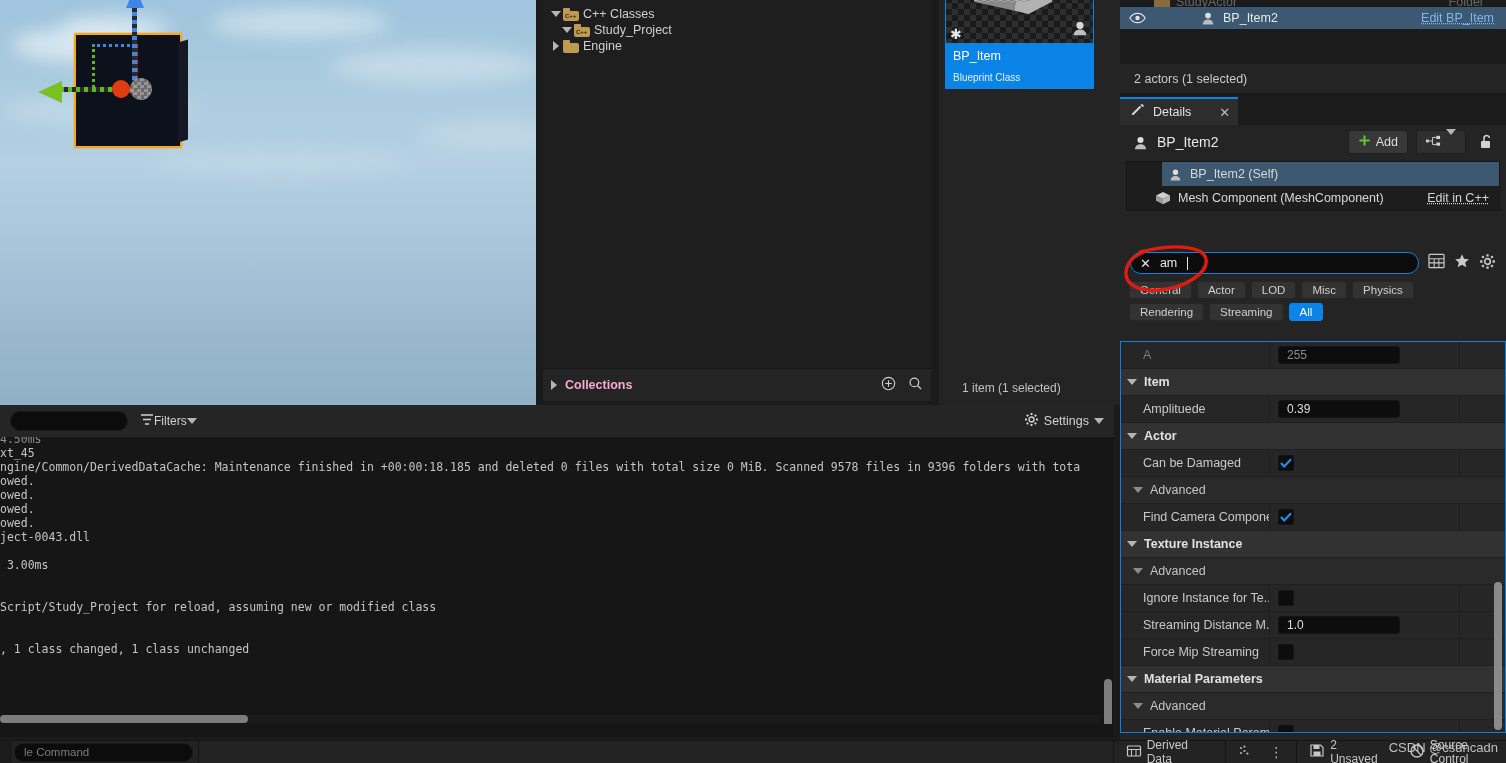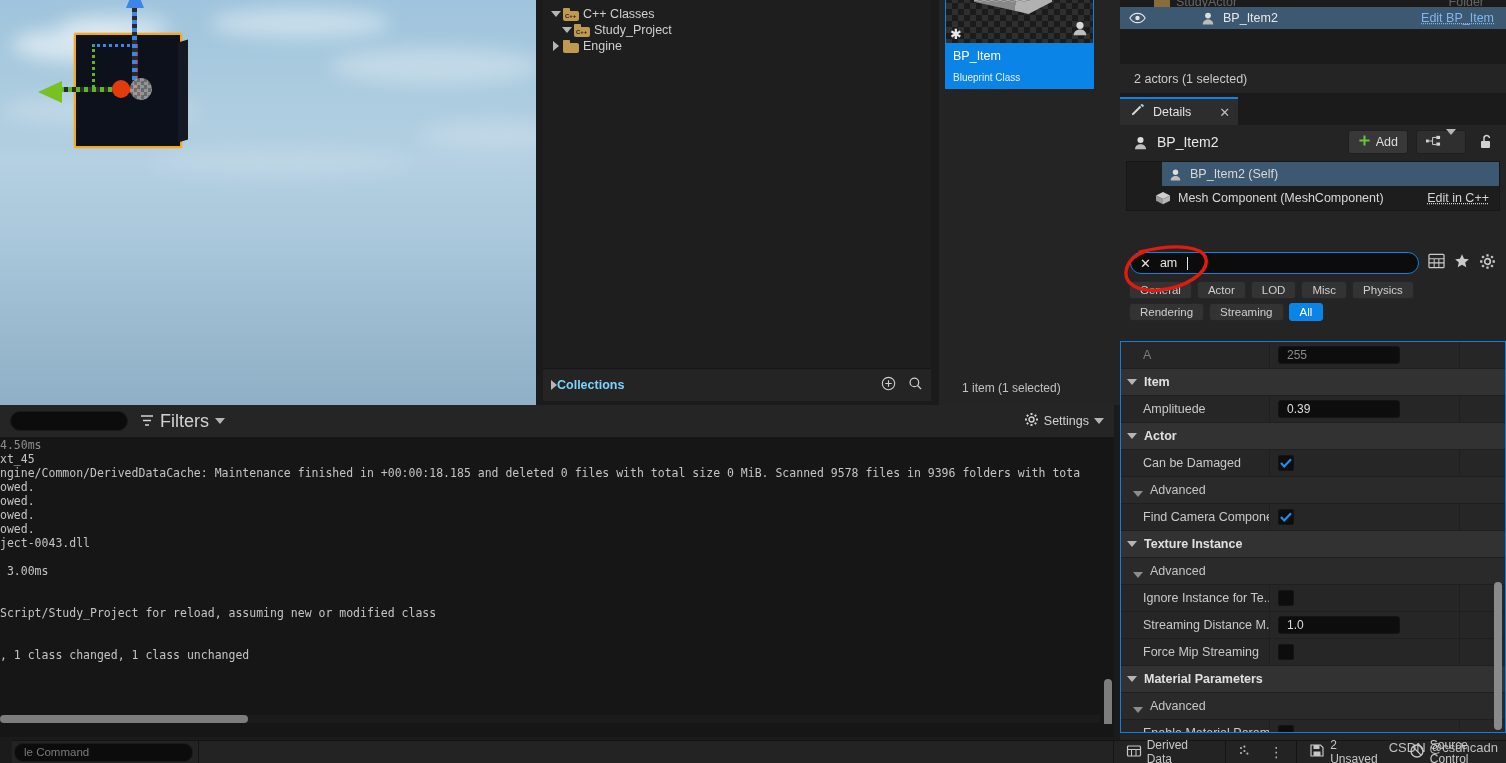--- a/index.html
+++ b/index.html
@@ -74,21 +74,21 @@
   .fold { width: 16px; height: 13px; flex: none; margin-right: 4px; position: relative; }
   .fold .body { position: absolute; left: 0; bottom: 0; width: 16px; height: 10px; background: #c19a52; border-radius: 1px 2px 2px 2px; }
   .fold .tab { position: absolute; left: 0; top: 0; width: 7px; height: 4px; background: #c19a52; border-radius: 1px 1px 0 0; }
   .fold .cpp { position: absolute; left: 2px; bottom: 1px; font-size: 6px; color: #2a2110; font-weight: bold; line-height: 8px; font-family: "Liberation Sans", sans-serif; }
 
   #collections-bar {
     position: absolute; left: 543px; top: 368px; width: 388px; height: 33px;
     background: #242424; display: flex; align-items: center; padding: 0 8px;
     border-top: 1px solid #161616;
   }
-  #collections-bar .label { font-size: 12.5px; font-weight: bold; color: #7dd3fc; }
+  #collections-bar .label { font-size: 12.5px; font-weight: bold; color: #f9a8d4; margin-left: 8px; }
   .cb-icons { margin-left: auto; display: flex; gap: 12px; align-items: center; }
 
   
   #asset-panel { position: absolute; left: 939px; top: 0; width: 181px; height: 405px; background: #242424; }
   #asset-tile { position: absolute; left: 6px; top: -46px; width: 149px; height: 135px;
      border: 1px solid #0b84e8; background: #111; overflow: hidden; }
   #asset-thumb { position: relative; width: 100%; height: 88px;
      background: repeating-conic-gradient(#1b1b1b 0% 25%, #2f2f2f 0% 50%) 0 0 / 12px 12px; }
   #asset-thumb .cube3d {
     position: absolute; left: 28px; top: -22px; width: 78px; height: 88px;
@@ -159,44 +159,44 @@
       border: 1px solid #1080e0; background: #262626; overflow: hidden; }
   .prow { display: flex; height: 27px; align-items: center; border-bottom: 1px solid #1f1f1f; }
   .prow .lbl { width: 148px; flex: none; padding-left: 22px; font-size: 12.5px; color: #c9c9c9;
       white-space: nowrap; overflow: hidden; }
   .prow .val { flex: 1; padding-left: 8px; display: flex; align-items: center;
       border-left: 1px solid #1f1f1f; height: 100%; }
   .prow .tail { width: 46px; flex: none; border-left: 1px solid #1f1f1f; height: 100%; }
   .prow.cat { background: #323232; }
   .prow.cat .lbl { font-weight: bold; color: #e0e0e0; padding-left: 6px; display: flex; align-items: center; gap: 7px; width: auto; }
   .prow.adv { background: #2a2a2a; }
-  .prow.adv .lbl { color: #c5c5c5; padding-left: 12px; display: flex; align-items: flex-end; gap: 7px; width: auto; }
+  .prow.adv .lbl { color: #c5c5c5; padding-left: 12px; display: flex; align-items: center; gap: 7px; width: auto; }
   .prow.greyed .lbl { color: #7c7c7c; }
   .field { background: #0d0d0d; border: 1px solid #141414; border-radius: 3px;
       height: 18px; width: 122px; display: flex; align-items: center; padding-left: 8px;
       font-size: 12px; color: #dedede; }
   .field.greyed { color: #8a8a8a; }
   .chk { width: 16px; height: 16px; border-radius: 2px; background: #0d0d0d; border: 1px solid #141414;
       display: flex; align-items: center; justify-content: center; }
   .chk.on { background: #0d0d0d; }
   .tri { width: 0; height: 0; border-left: 5px solid transparent; border-right: 5px solid transparent;
       border-top: 6px solid #b5b5b5; }
   .tri-r { width: 0; height: 0; border-top: 5px solid transparent; border-bottom: 5px solid transparent;
       border-left: 6px solid #b5b5b5; }
   #props-scroll { position: absolute; right: 3px; top: 240px; width: 8px; height: 148px;
       background: #8a8a8a; border-radius: 4px; }
 
   
   #logpanel { position: absolute; left: 0; top: 405px; width: 1114px; height: 332px; background: #161616; }
   #log-toolbar { height: 32px; background: #252525; display: flex; align-items: center; padding: 0 10px; gap: 12px; }
   #log-search { width: 118px; height: 20px; background: #0c0c0c; border: 1px solid #1a1a1a; border-radius: 10px; }
-  #log-filters { display: flex; align-items: center; gap: 6px; font-size: 18px; color: #d2d2d2; }
+  #log-filters { display: flex; align-items: center; font-size: 12px; color: #d2d2d2; }
   #log-settings { margin-left: auto; display: flex; align-items: center; gap: 5px; font-size: 12.5px; color: #d2d2d2; }
   #log-body { position: relative; height: 287px; overflow: hidden;
-      font-family: "DejaVu Sans Mono", monospace; font-size: 11.5px; color: #c4c4c4; padding-top: 8px; }
+      font-family: "DejaVu Sans Mono", monospace; font-size: 11.5px; color: #c4c4c4; padding-top: 2px; }
   .logline { height: 14px; line-height: 14px; white-space: pre; padding-left: 0px; }
   .logline.dim { color: #8e8e8e; }
   #log-hscroll { position: absolute; left: 0; bottom: 1px; width: 1100px; height: 8px; background: #1b1b1b; }
   #log-hthumb { position: absolute; left: 0; bottom: 1px; width: 248px; height: 8px; background: #7d7d7d; border-radius: 4px; }
   #log-vthumb { position: absolute; right: 2px; top: 242px; width: 8px; height: 52px; background: #7d7d7d; border-radius: 4px; }
 
   
   #statusbar { position: absolute; left: 12px; top: 740px; width: 1506px; height: 23px; background: #232323;
       display: flex; align-items: center; border-top: 1px solid #141414; }
   #cmd-input { margin-left: 2px; width: 188px; height: 19px; background: #0c0c0c; border: 1px solid #1a1a1a;

